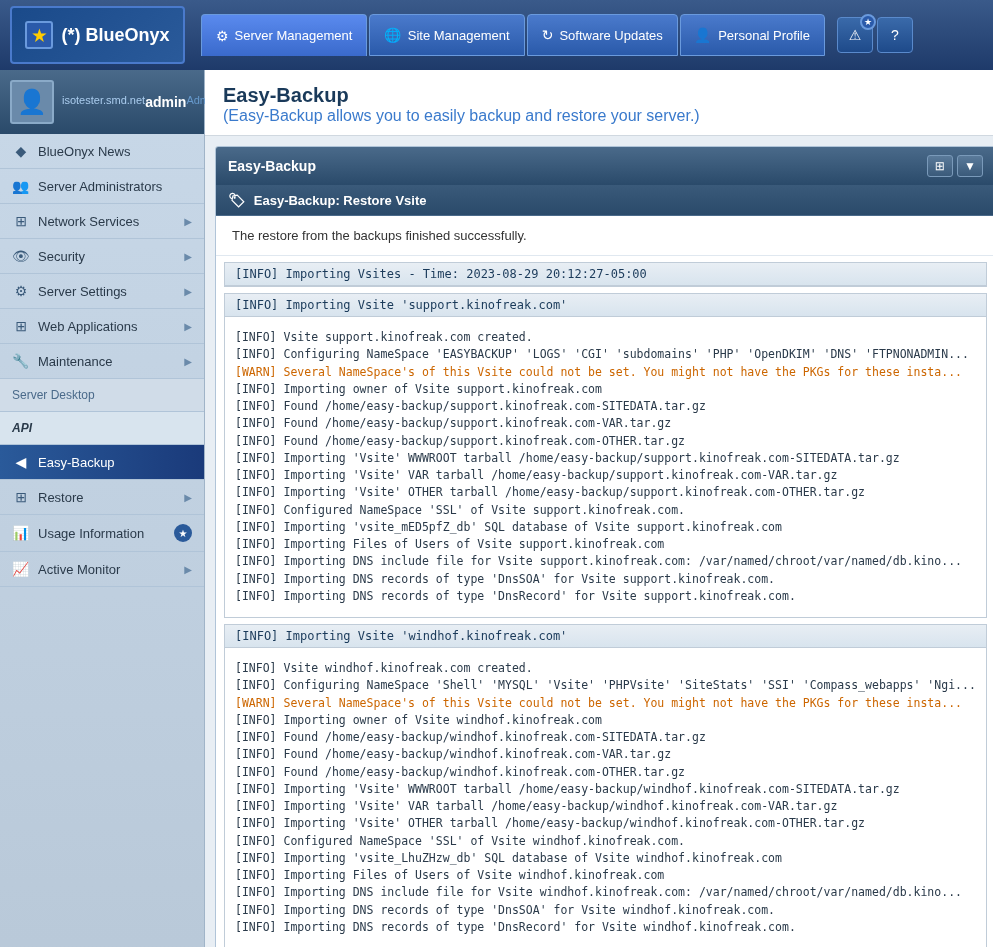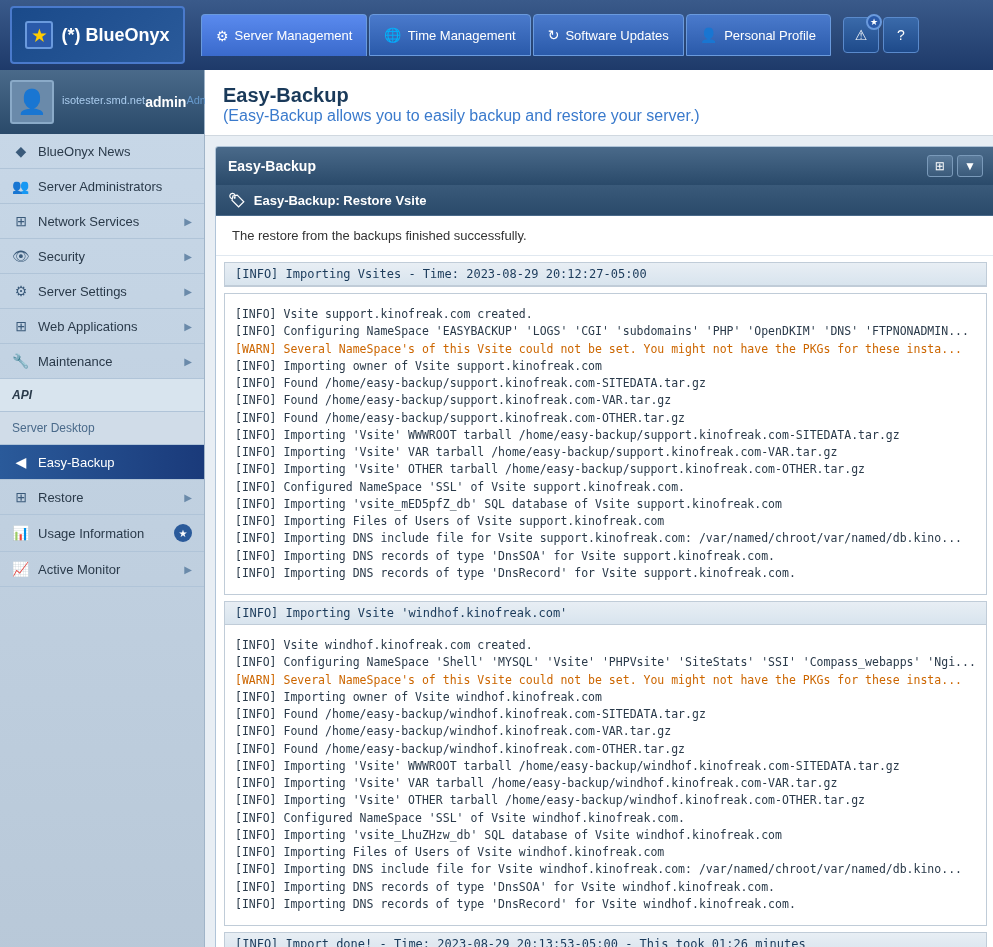--- a/index.html
+++ b/index.html
@@ -309,21 +309,21 @@
     <span>(*) BlueOnyx</span>
   </div>
 
   <div class="nav-tabs">
     <div class="nav-tab active">
       <span class="nav-tab-icon">⚙</span>
       <span>Server Management</span>
     </div>
     <div class="nav-tab">
       <span class="nav-tab-icon">🌐</span>
-      <span>Time Management</span>
+      <span>Site Management</span>
     </div>
     <div class="nav-tab">
       <span class="nav-tab-icon">↻</span>
       <span>Software Updates</span>
     </div>
     <div class="nav-tab">
       <span class="nav-tab-icon">👤</span>
       <span>Personal Profile</span>
     </div>
   </div>
@@ -376,25 +376,25 @@
       <div class="sidebar-item">
         <span class="sidebar-icon">⊞</span>
         <span>Web Applications</span>
         <span class="sidebar-expand">▶</span>
       </div>
       <div class="sidebar-item">
         <span class="sidebar-icon">🔧</span>
         <span>Maintenance</span>
         <span class="sidebar-expand">▶</span>
       </div>
+      <div class="sidebar-item" style="background: #d0dce8; font-size: 12px; color: #4a6a8a;">
+        <span>Server Desktop</span>
+      </div>
       <div class="sidebar-item" style="background: #d8e4ee; font-style: italic; font-weight: bold; font-size: 12px;">
         <span>API</span>
-      </div>
-      <div class="sidebar-item" style="background: #d0dce8; font-size: 12px; color: #4a6a8a;">
-        <span>Server Desktop</span>
       </div>
       <div class="sidebar-item active">
         <span class="sidebar-icon">◀</span>
         <span>Easy-Backup</span>
       </div>
       <div class="sidebar-item">
         <span class="sidebar-icon">⊞</span>
         <span>Restore</span>
         <span class="sidebar-expand">▶</span>
       </div>
@@ -432,20 +432,21 @@
       </div>
 
       <div class="panel-content">
         <div class="success-msg">The restore from the backups finished successfully.</div>
 
         <div class="log-section">
           <div class="log-header">[INFO] Importing Vsites - Time: 2023-08-29 20:12:27-05:00</div>
         </div>
 
         <div class="log-section">
+          <div class="log-header">[INFO] Importing Vsite 'support.kinofreak.com'</div>
           <div class="log-body" id="log2-body">[INFO] Vsite support.kinofreak.com created.
 [INFO] Configuring NameSpace 'EASYBACKUP' 'LOGS' 'CGI' 'subdomains' 'PHP' 'OpenDKIM' 'DNS' 'FTPNONADMIN...
 <span style="color:#cc6600">[WARN] Several NameSpace's of this Vsite could not be set. You might not have the PKGs for these insta...</span>
 [INFO] Importing owner of Vsite support.kinofreak.com
 [INFO] Found /home/easy-backup/support.kinofreak.com-SITEDATA.tar.gz
 [INFO] Found /home/easy-backup/support.kinofreak.com-VAR.tar.gz
 [INFO] Found /home/easy-backup/support.kinofreak.com-OTHER.tar.gz
 [INFO] Importing 'Vsite' WWWROOT tarball /home/easy-backup/support.kinofreak.com-SITEDATA.tar.gz
 [INFO] Importing 'Vsite' VAR tarball /home/easy-backup/support.kinofreak.com-VAR.tar.gz
 [INFO] Importing 'Vsite' OTHER tarball /home/easy-backup/support.kinofreak.com-OTHER.tar.gz

